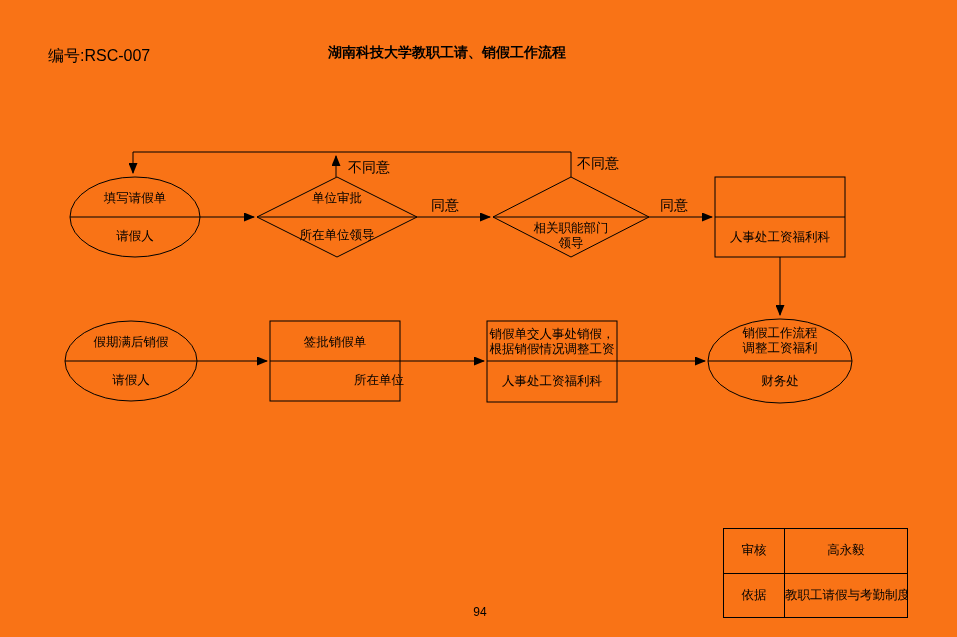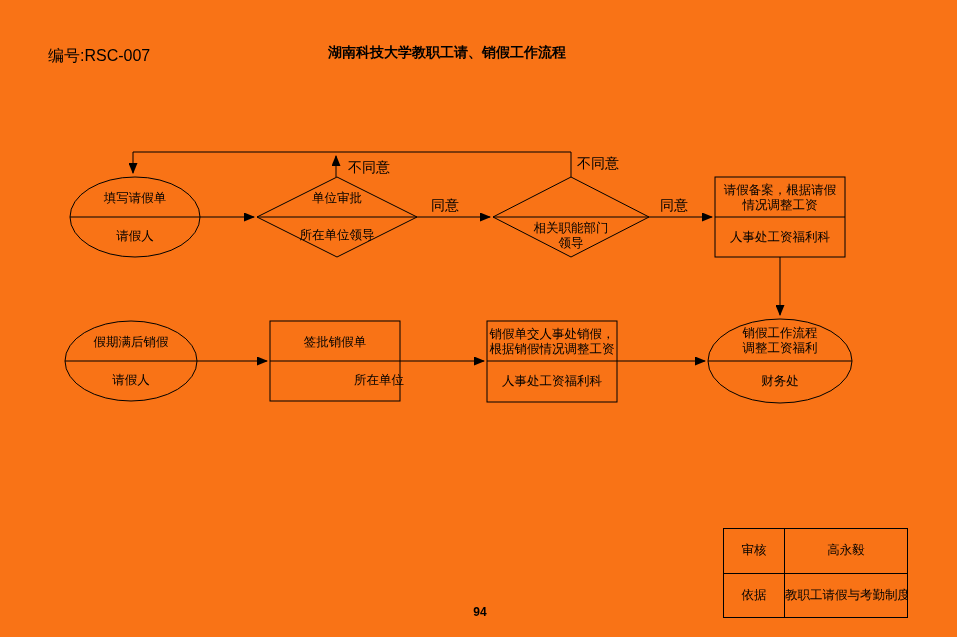--- a/index.html
+++ b/index.html
@@ -77,21 +77,20 @@
     overflow: hidden;
   }
   .info-table td.lbl { width: 60px; }
   .page-num {
     position: absolute;
     left: 468px;
     top: 605px;
     width: 24px;
     text-align: center;
     font-size: 12px;
-    font-weight: bold;
   }
 </style>
 </head>
 <body>
 
 <div class="canvas">
 
   <div class="hdr-code">编号:RSC-007</div>
   <div class="hdr-title">湖南科技大学教职工请、销假工作流程</div>
 
@@ -150,26 +149,20 @@
   <div class="cell" style="left:257px; top:179px; width:160px; height:38px;">单位审批</div>
   <div class="cell" style="left:257px; top:217px; width:160px; height:36px;">所在单位领导</div>
 
   <div class="cell" style="left:493px; top:218px; width:156px; height:36px;">
     <div>
       <span class="ln">相关职能部门</span>
       <span class="ln">领导</span>
     </div>
   </div>
 
-  <div class="cell" style="left:715px; top:180px; width:130px; height:36px;">
-    <div>
-      <span class="ln">请假备案，根据请假</span>
-      <span class="ln">情况调整工资</span>
-    </div>
-  </div>
   <div class="cell" style="left:715px; top:217px; width:130px; height:40px;">人事处工资福利科</div>
 
   <div class="flow-label" style="left:431px; top:197px;">同意</div>
   <div class="flow-label" style="left:660px; top:197px;">同意</div>
   <div class="flow-label" style="left:348px; top:159px;">不同意</div>
   <div class="flow-label" style="left:577px; top:155px;">不同意</div>
 
   <div class="cell" style="left:65px; top:323px; width:132px; height:38px;">假期满后销假</div>
   <div class="cell" style="left:65px; top:361px; width:132px; height:38px;">请假人</div>
 

